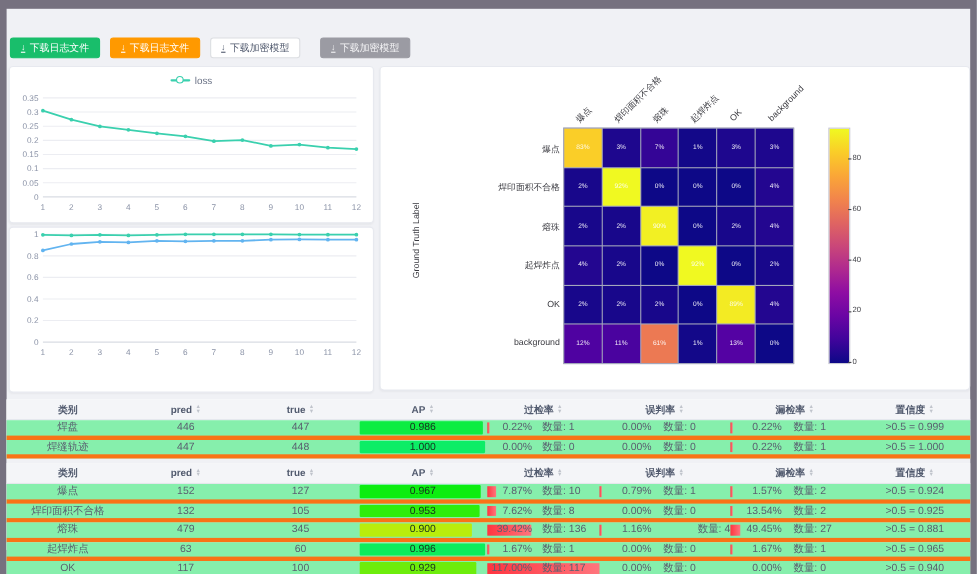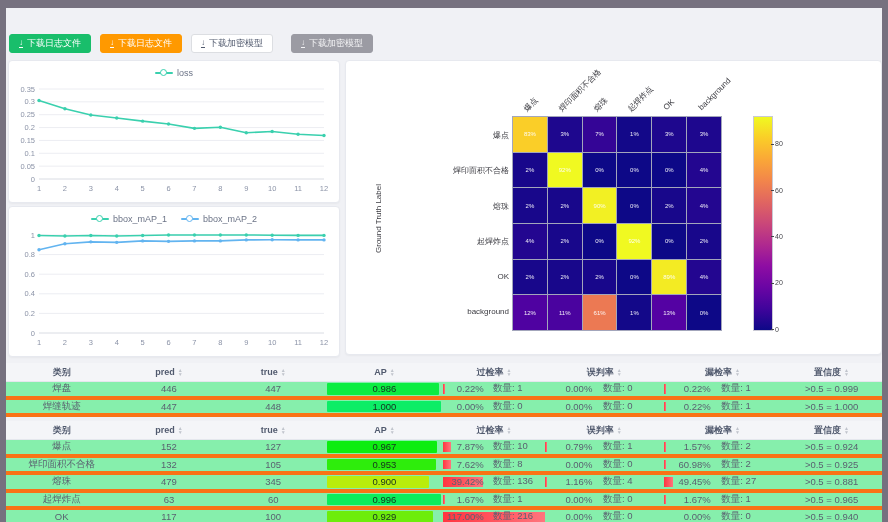--- a/index.html
+++ b/index.html
@@ -138,36 +138,20 @@
           <circle cx="185.45454545454547" cy="45.34285714285714" r="1.7" fill="#3ad0ae"></circle>
           <circle cx="211.36363636363637" cy="44.31428571428571" r="1.7" fill="#3ad0ae"></circle>
           <circle cx="237.27272727272728" cy="49.714285714285715" r="1.7" fill="#3ad0ae"></circle>
           <circle cx="263.1818181818182" cy="48.42857142857143" r="1.7" fill="#3ad0ae"></circle>
           <circle cx="289.09090909090907" cy="51.25714285714286" r="1.7" fill="#3ad0ae"></circle>
           <circle cx="315" cy="52.54285714285714" r="1.7" fill="#3ad0ae"></circle>
         </svg></div>
   </div>
 
   <div class="card" id="map-card">
-    <div class="legend-row">
-        <div class="legend-item">
-          <span class="legend-marker">
-            <span class="lm-line" style="background: rgb(58, 208, 174);"></span>
-            <span class="lm-dot" style="border-color: rgb(58, 208, 174);"></span>
-          </span>
-          <span class="legend-label">bbox_mAP_1</span>
-        </div>
-        <div class="legend-item">
-          <span class="legend-marker">
-            <span class="lm-line" style="background: rgb(98, 180, 240);"></span>
-            <span class="lm-dot" style="border-color: rgb(98, 180, 240);"></span>
-          </span>
-          <span class="legend-label">bbox_mAP_2</span>
-        </div>
-      </div>
     <div><svg viewBox="0 0 328 124" width="328" height="124">
           <line x1="30" y1="104" x2="315" y2="104" stroke="#d9dce3" stroke-width="1"></line>
           <text x="26" y="106.5" text-anchor="end" font-size="7.5" fill="#8b93a7">0</text>
           <line x1="30" y1="84.4" x2="315" y2="84.4" stroke="#ecedf2" stroke-width="1"></line>
           <text x="26" y="86.9" text-anchor="end" font-size="7.5" fill="#8b93a7">0.2</text>
           <line x1="30" y1="64.8" x2="315" y2="64.8" stroke="#ecedf2" stroke-width="1"></line>
           <text x="26" y="67.3" text-anchor="end" font-size="7.5" fill="#8b93a7">0.4</text>
           <line x1="30" y1="45.2" x2="315" y2="45.2" stroke="#ecedf2" stroke-width="1"></line>
           <text x="26" y="47.7" text-anchor="end" font-size="7.5" fill="#8b93a7">0.6</text>
           <line x1="30" y1="25.599999999999994" x2="315" y2="25.599999999999994" stroke="#ecedf2" stroke-width="1"></line>
@@ -581,21 +565,21 @@
             <div class="rate-bar" style="width: 7.62%; min-width: 2px;"></div>
             <span class="pct">7.62%</span>
             <span class="cnt">数量: 8</span>
           </div>
           <div class="tcell" style="width: 13.6%; justify-content: flex-start;">
             <span class="pct">0.00%</span>
             <span class="cnt">数量: 0</span>
           </div>
           <div class="tcell" style="width: 13.4%; justify-content: flex-start;">
             <div class="rate-bar" style="width: 1.9%; min-width: 2px;"></div>
-            <span class="pct">60.98%</span>
+            <span class="pct">13.54%</span>
             <span class="cnt">数量: 2</span>
           </div>
           <div class="tcell" style="width: 11.5%;">
             <span class="cell-text">&gt;0.5 = 0.925</span>
           </div>
         </div>
         <div class="trow">
           <div class="tcell" style="width: 12.7%;">
             <span class="cell-text">熔珠</span>
           </div>
@@ -607,21 +591,21 @@
           </div>
           <div class="tcell" style="width: 13.4%;">
             <div class="ap-bar" style="width: calc(90% - 3px); background: rgb(185, 237, 12);"></div>
             <span class="ap-text">0.900</span>
           </div>
           <div class="tcell" style="width: 11.6%; justify-content: flex-start;">
             <div class="rate-bar" style="width: 39.42%; min-width: 2px;"></div>
             <span class="pct">39.42%</span>
             <span class="cnt">数量: 136</span>
           </div>
-          <div class="tcell" style="width: 13.6%; justify-content: flex-start;">
+          <div class="tcell" style="width: 13.6%; justify-content: space-between;">
             <div class="rate-bar" style="width: 1.16%; min-width: 2px;"></div>
             <span class="pct">1.16%</span>
             <span class="cnt">数量: 4</span>
           </div>
           <div class="tcell" style="width: 13.4%; justify-content: flex-start;">
             <div class="rate-bar" style="width: 7.83%; min-width: 2px;"></div>
             <span class="pct">49.45%</span>
             <span class="cnt">数量: 27</span>
           </div>
           <div class="tcell" style="width: 11.5%;">
@@ -670,21 +654,21 @@
           <div class="tcell" style="width: 12%;">
             <span class="cell-text">100</span>
           </div>
           <div class="tcell" style="width: 13.4%;">
             <div class="ap-bar" style="width: calc(92.9% - 3px); background: rgb(109, 237, 12);"></div>
             <span class="ap-text">0.929</span>
           </div>
           <div class="tcell" style="width: 11.6%; justify-content: flex-start;">
             <div class="rate-bar" style="width: 100%; min-width: 2px;"></div>
             <span class="pct">117.00%</span>
-            <span class="cnt">数量: 216</span>
+            <span class="cnt">数量: 117</span>
           </div>
           <div class="tcell" style="width: 13.6%; justify-content: flex-start;">
             <span class="pct">0.00%</span>
             <span class="cnt">数量: 0</span>
           </div>
           <div class="tcell" style="width: 13.4%; justify-content: flex-start;">
             <span class="pct">0.00%</span>
             <span class="cnt">数量: 0</span>
           </div>
           <div class="tcell" style="width: 11.5%;">

